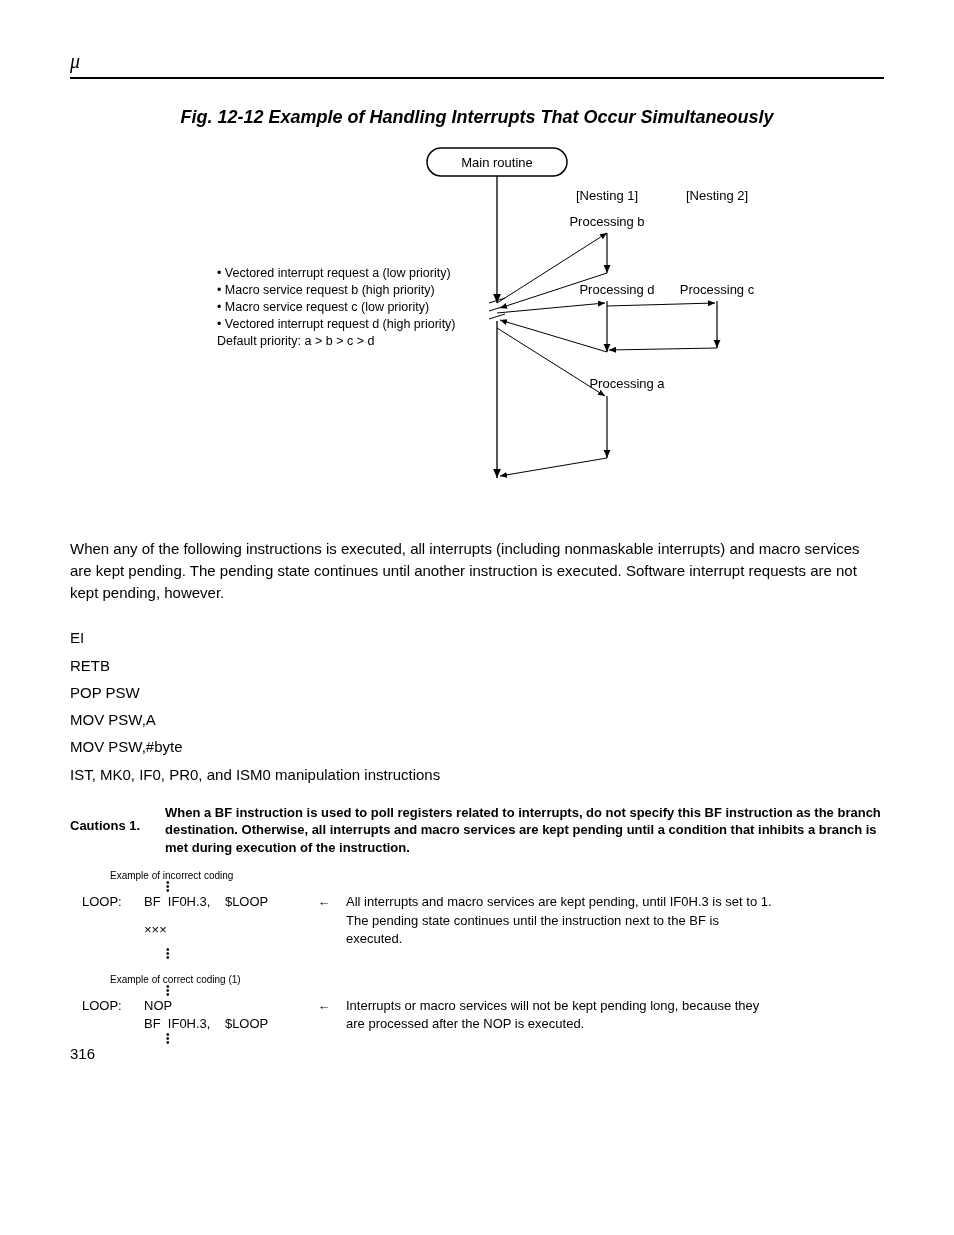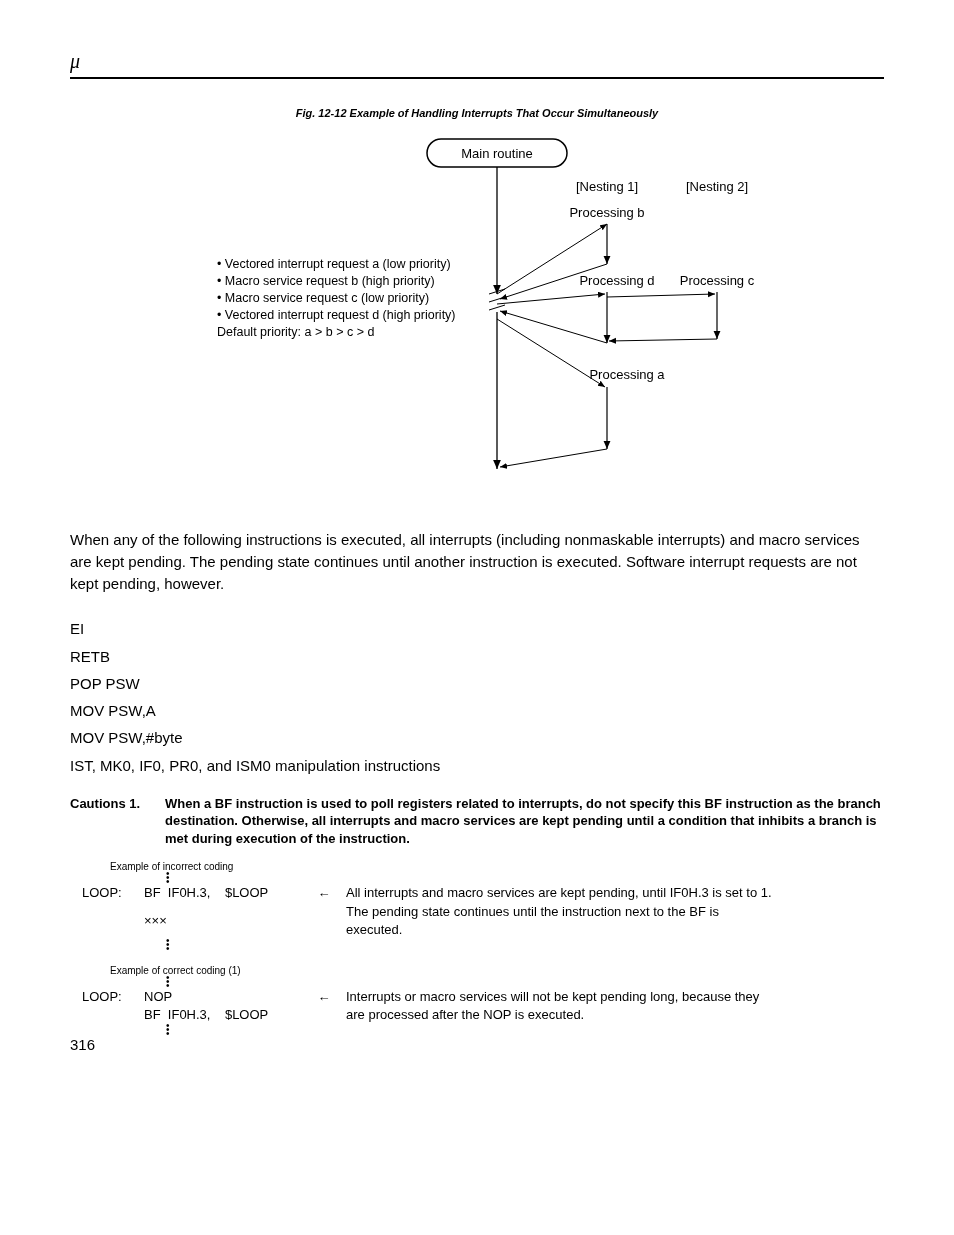--- a/index.html
+++ b/index.html
@@ -22,21 +22,21 @@
     margin-bottom: 4px;
   }
   .hr {
     border-top: 2px solid #000;
     margin-bottom: 28px;
   }
   .fig-caption {
     text-align: center;
     font-weight: bold;
     font-style: italic;
-    font-size: 11px;
+    font-size: 18px;
     margin-bottom: 10px;
   }
   .diagram-wrap {
     display: flex;
     justify-content: center;
     margin-bottom: 40px;
     text-align: center;
   }
   svg text { font-family: Arial, Helvetica, sans-serif; }
   .para {
@@ -49,21 +49,21 @@
     line-height: 1.55;
     margin: 4px 0;
   }
   .cautions {
     font-size: 13px;
     font-weight: bold;
     line-height: 1.35;
     margin-top: 18px;
     display: flex;
   }
-  .cautions .lbl { flex: 0 0 95px; }
+  .cautions .lbl { flex: 0 0 95px; margin-top: 13px; }
   .cautions .body { flex: 1; }
   .ex-head {
     font-size: 10px;
     margin: 14px 0 0 40px;
   }
   .code-tbl {
     font-size: 13px;
     margin-left: 6px;
     border-collapse: collapse;
   }

